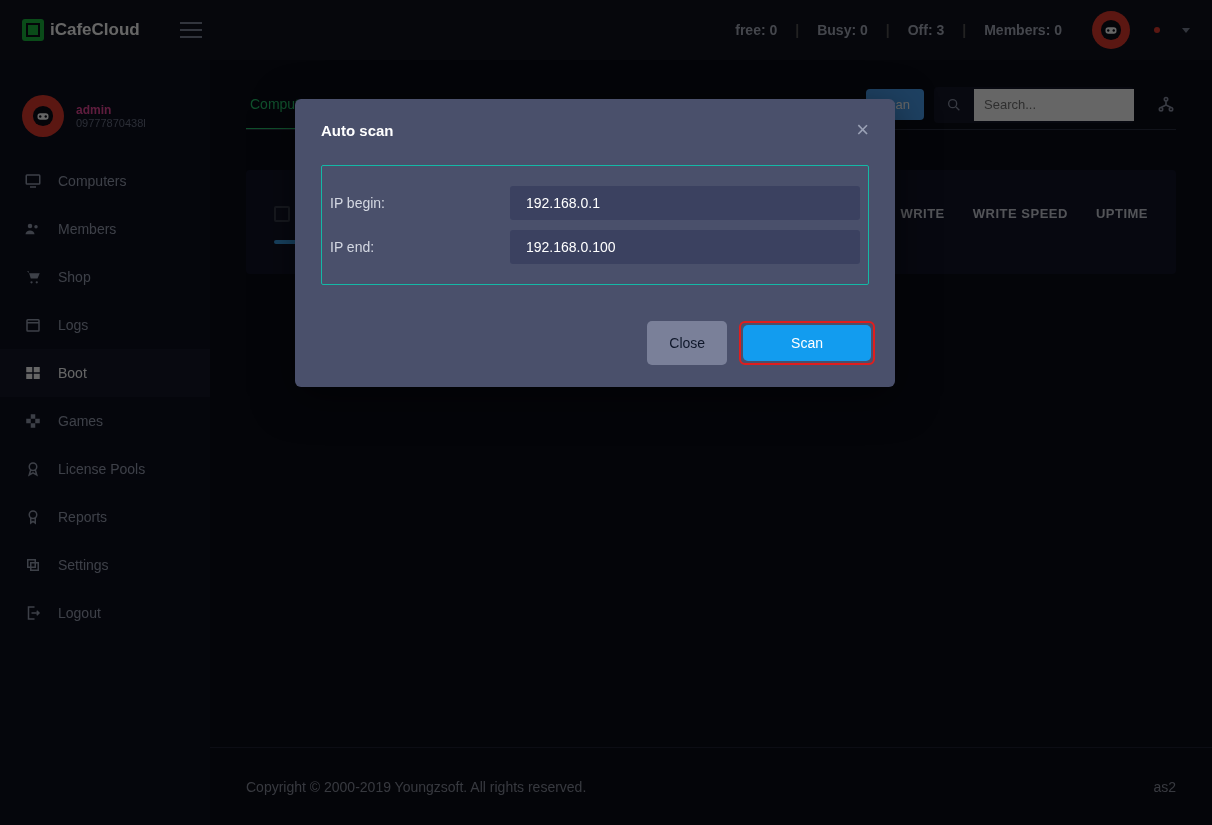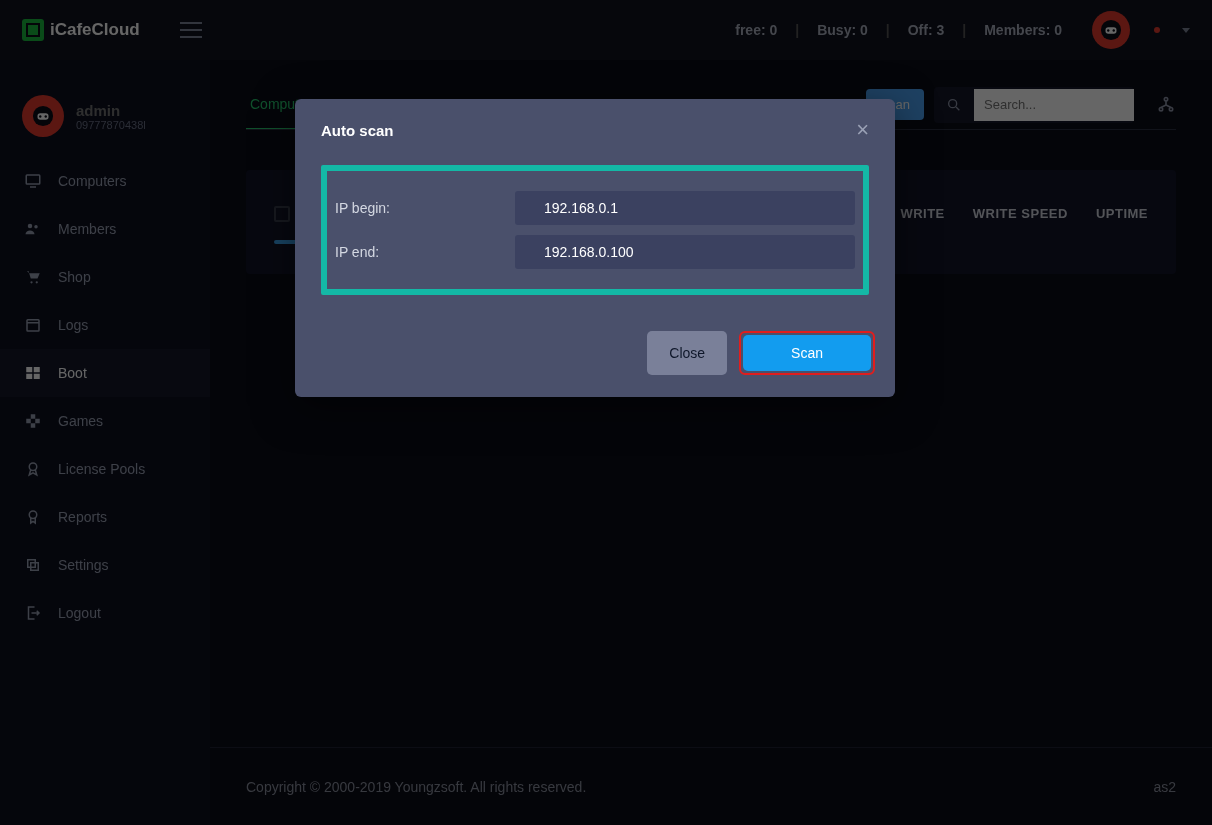--- a/index.html
+++ b/index.html
@@ -104,21 +104,21 @@
       padding: 15px 22px 20px;
       gap: 12px;
     }
     .avatar-side {
       width: 42px; height: 42px;
       border-radius: 50%;
       background: #e33b2e;
       display: flex; align-items: center; justify-content: center;
     }
     .avatar-side svg { width: 22px; height: 22px; }
-    .profile-name { font-size: 15px; color: #737373; font-weight: 600; }
+    .profile-name { font-size: 12px; color: #ec4899; font-weight: 600; }
     .profile-sub { font-size: 11px; color: #6b7186; }
     .nav-item {
       display: flex; align-items: center;
       gap: 16px;
       padding: 15px 24px;
       font-size: 14px;
       color: #9aa0b3;
       cursor: pointer;
     }
     .nav-item.active {
@@ -248,40 +248,40 @@
       margin-left: auto;
       color: #9aa1b5;
       font-size: 22px;
       line-height: 1;
       cursor: pointer;
     }
     .modal-body {
       padding: 12px 26px 18px;
     }
     .hl-red {
-      border: 6px solid #14b8a6;
+      border: 1px solid #14b8a6;
       border-radius: 2px;
       padding: 10px 8px;
     }
     .field-row {
       display: flex; align-items: center;
       margin: 10px 0;
     }
     .field-label {
       width: 180px;
       color: #d4d8e2;
       font-size: 14px;
     }
     .field-input {
       flex: 1;
       background: #3b4160;
       border: none;
       color: #fff;
       font-size: 14px;
-      padding: 9px 29px;
+      padding: 9px 16px;
       border-radius: 3px;
       outline: none;
     }
     .modal-foot {
       padding: 18px 20px 22px;
       display: flex;
       justify-content: flex-end;
       gap: 12px;
     }
     .btn-close {

